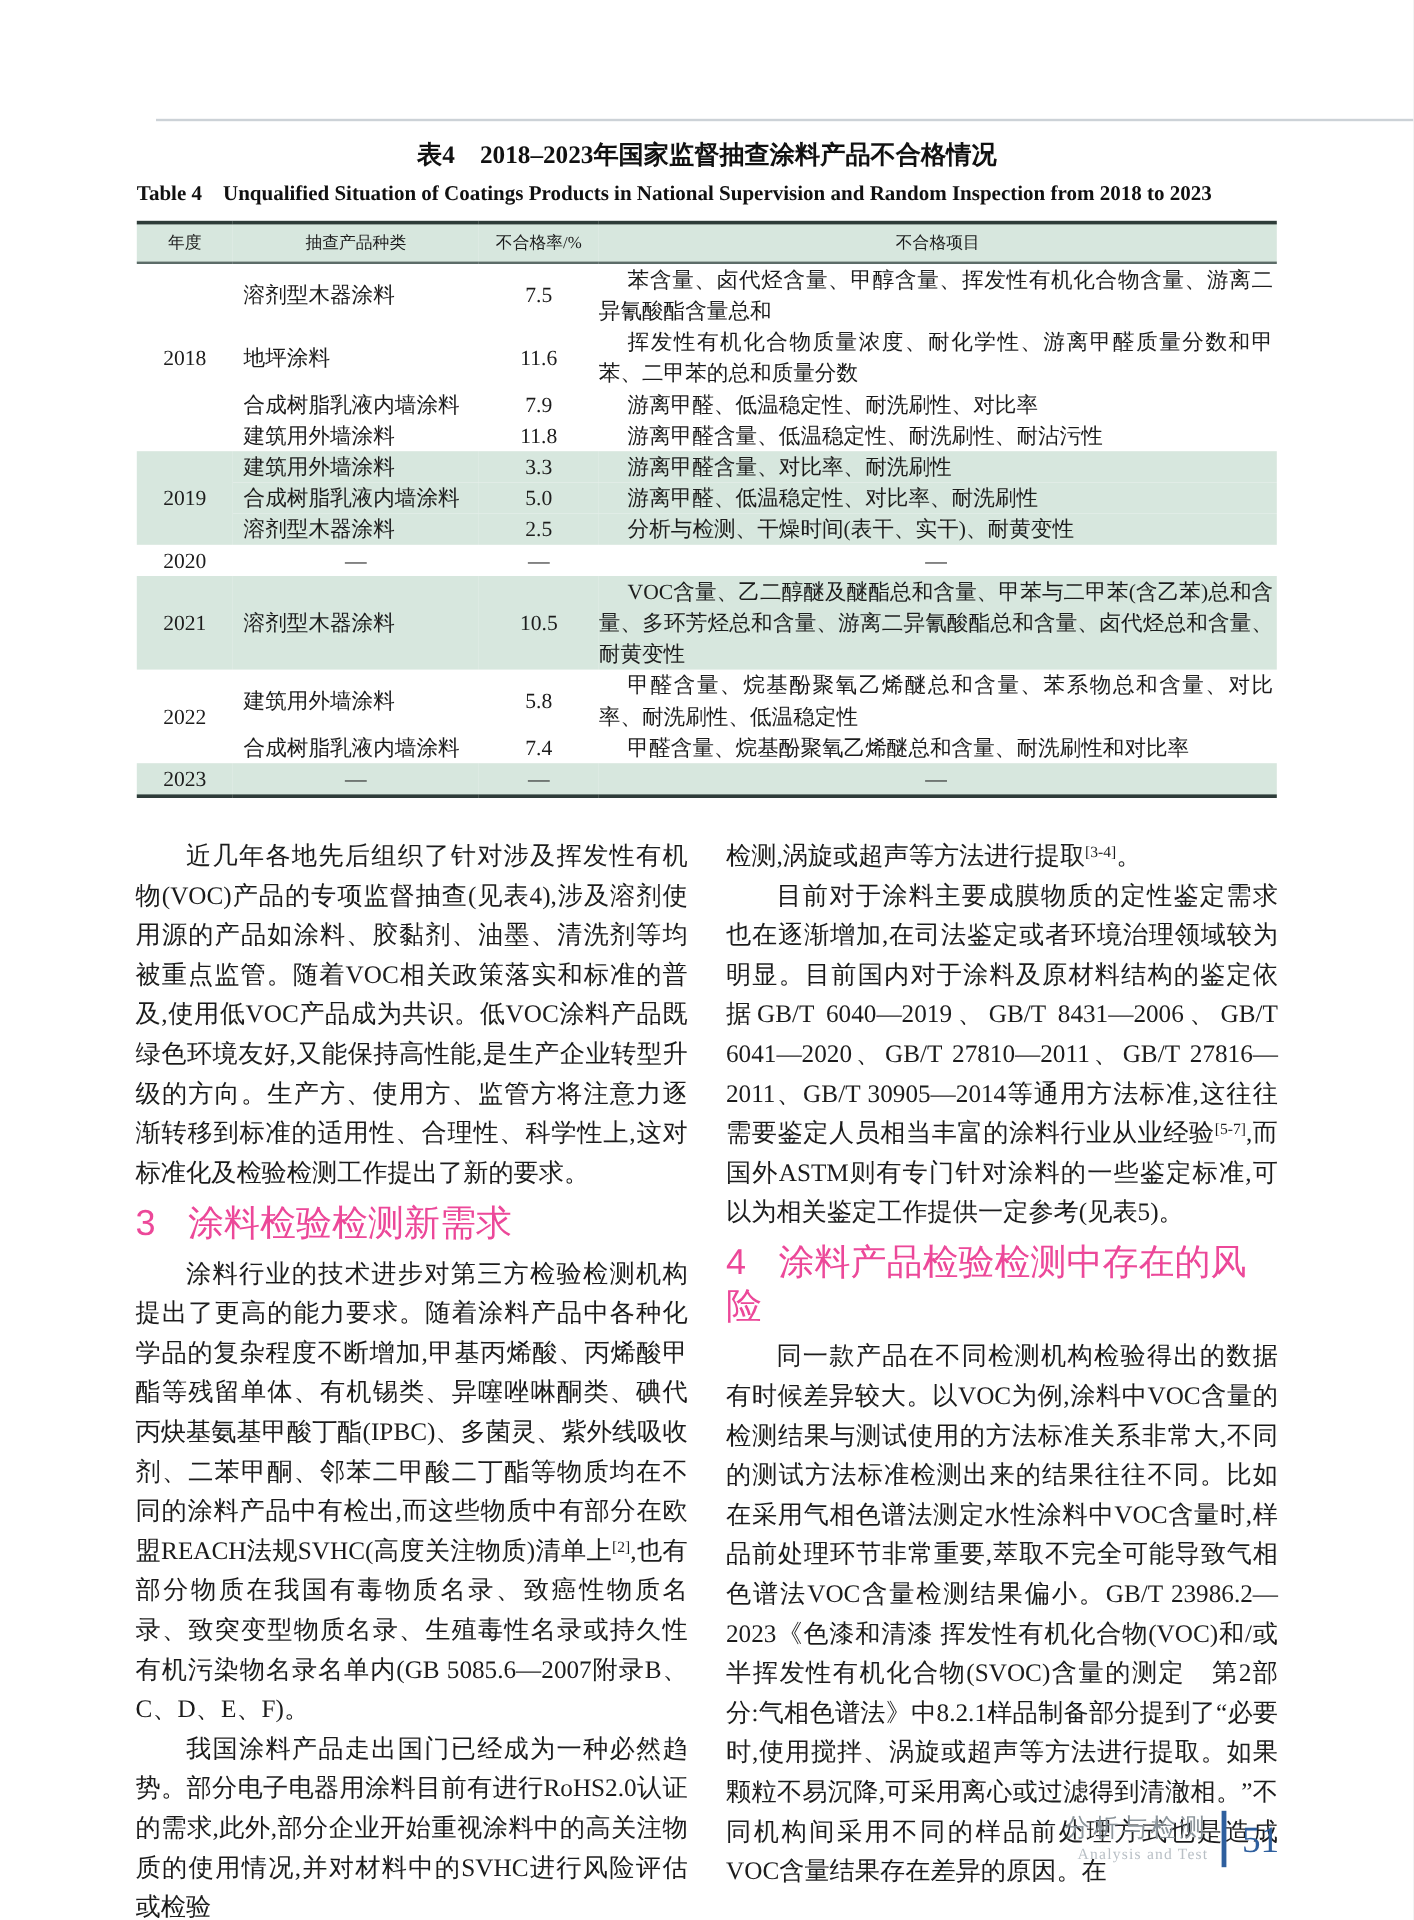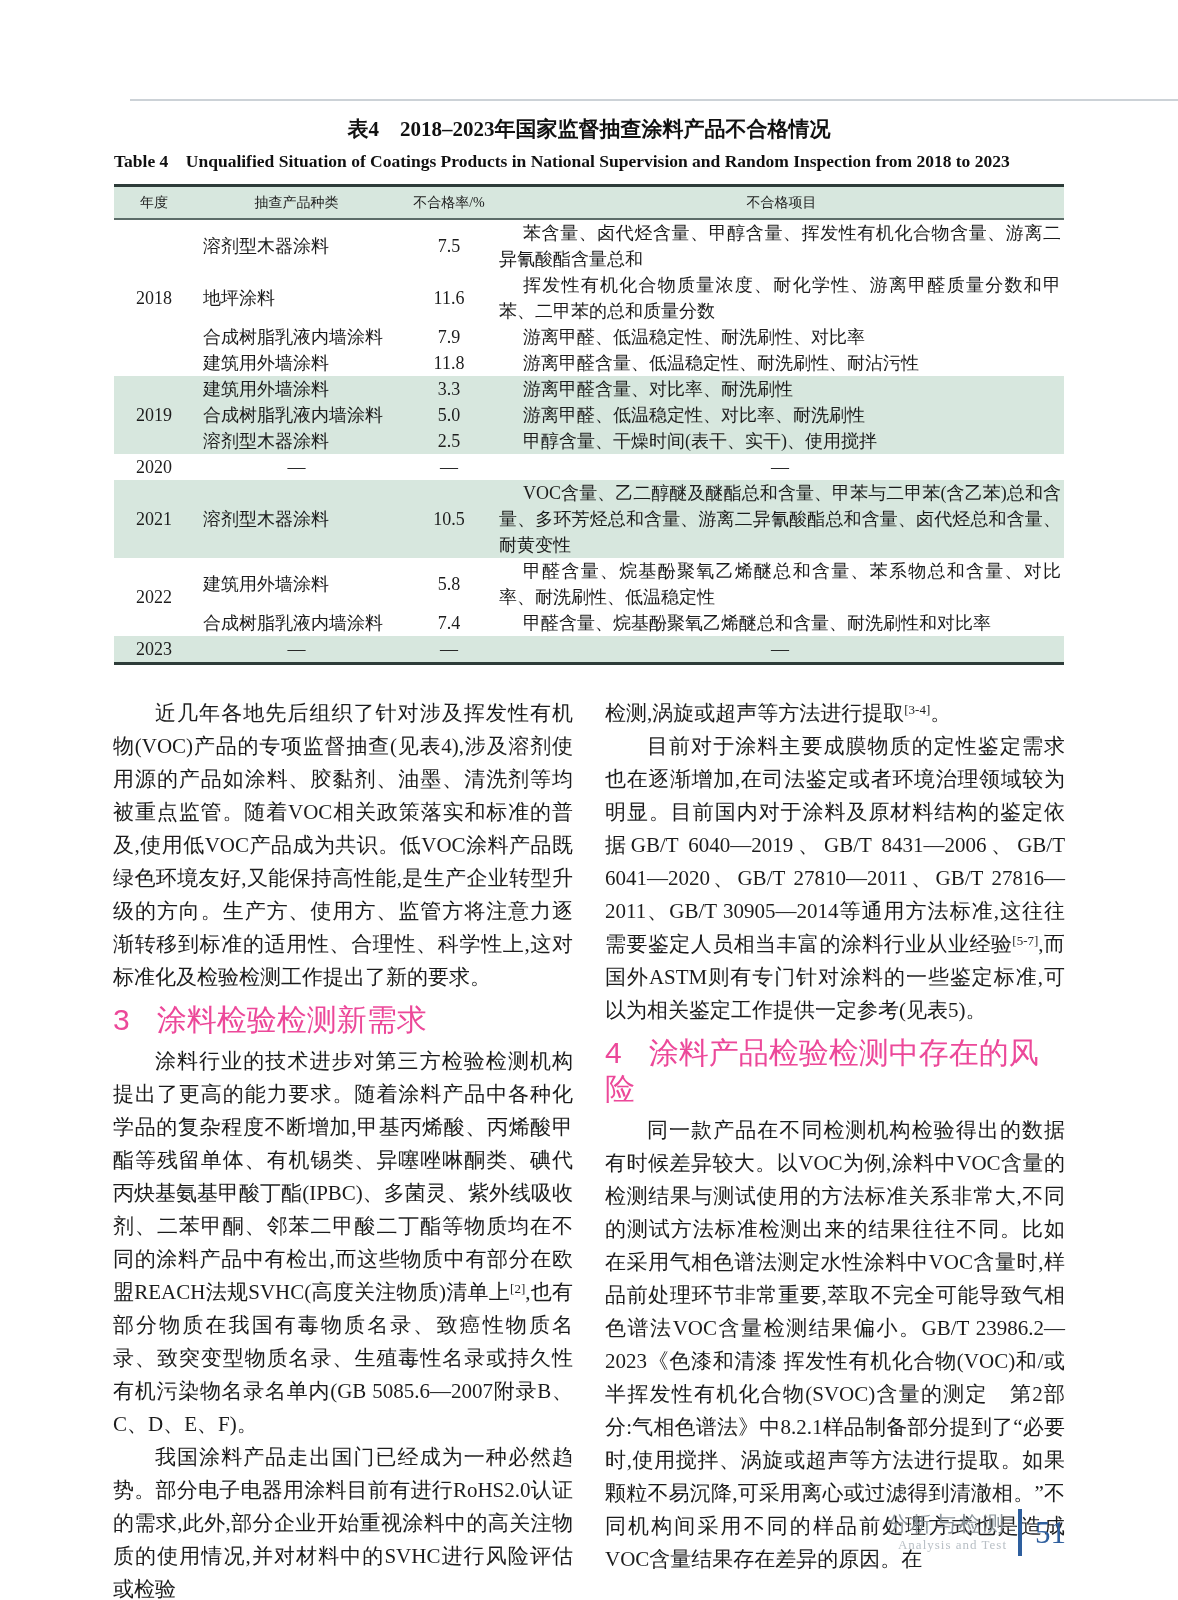--- a/index.html
+++ b/index.html
@@ -119,21 +119,21 @@
           <td class="items">游离甲醛含量、对比率、耐洗刷性</td>
         </tr>
         <tr class="shaded">
           <td class="prod">合成树脂乳液内墙涂料</td>
           <td class="rate">5.0</td>
           <td class="items">游离甲醛、低温稳定性、对比率、耐洗刷性</td>
         </tr>
         <tr class="shaded">
           <td class="prod">溶剂型木器涂料</td>
           <td class="rate">2.5</td>
-          <td class="items">甲醇含量、干燥时间(表干、实干)、使用搅拌</td>
+          <td class="items">分析与检测、干燥时间(表干、实干)、耐黄变性</td>
         </tr>
 
         <tr>
           <td class="year">2020</td>
           <td class="prod dash">—</td>
           <td class="rate dash">—</td>
           <td class="items dash">—</td>
         </tr>
 
         <tr class="shaded">

